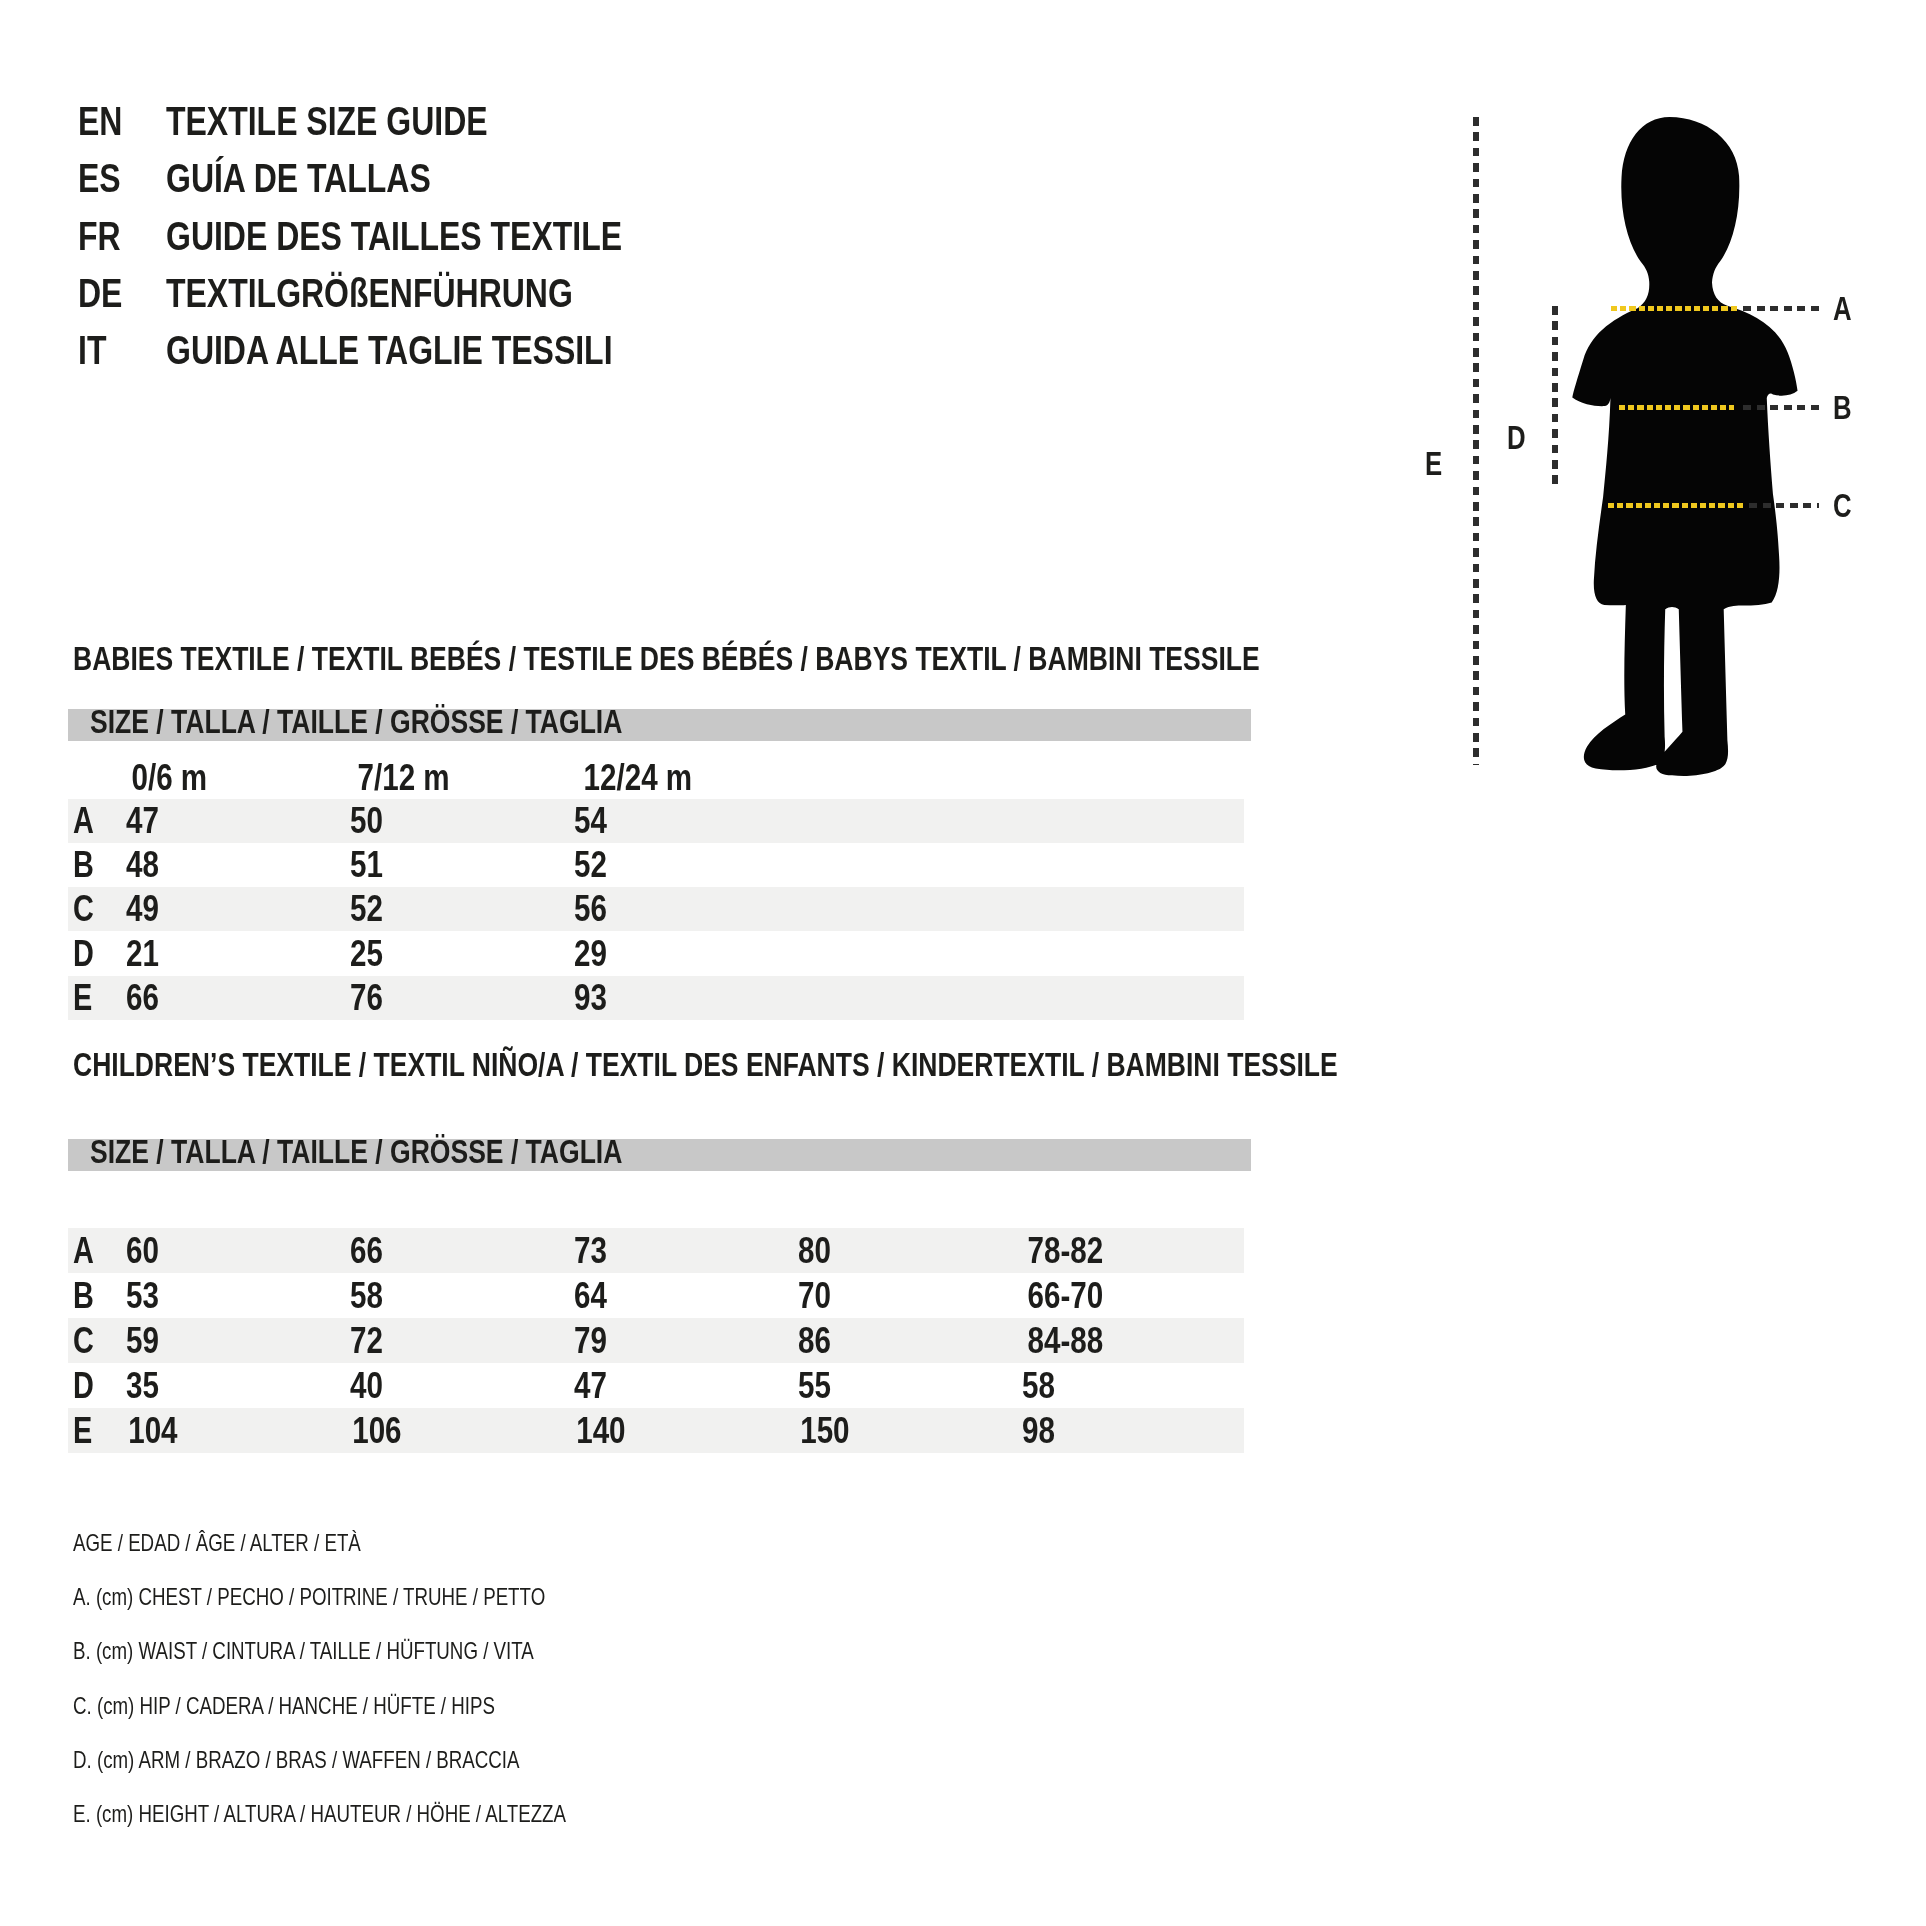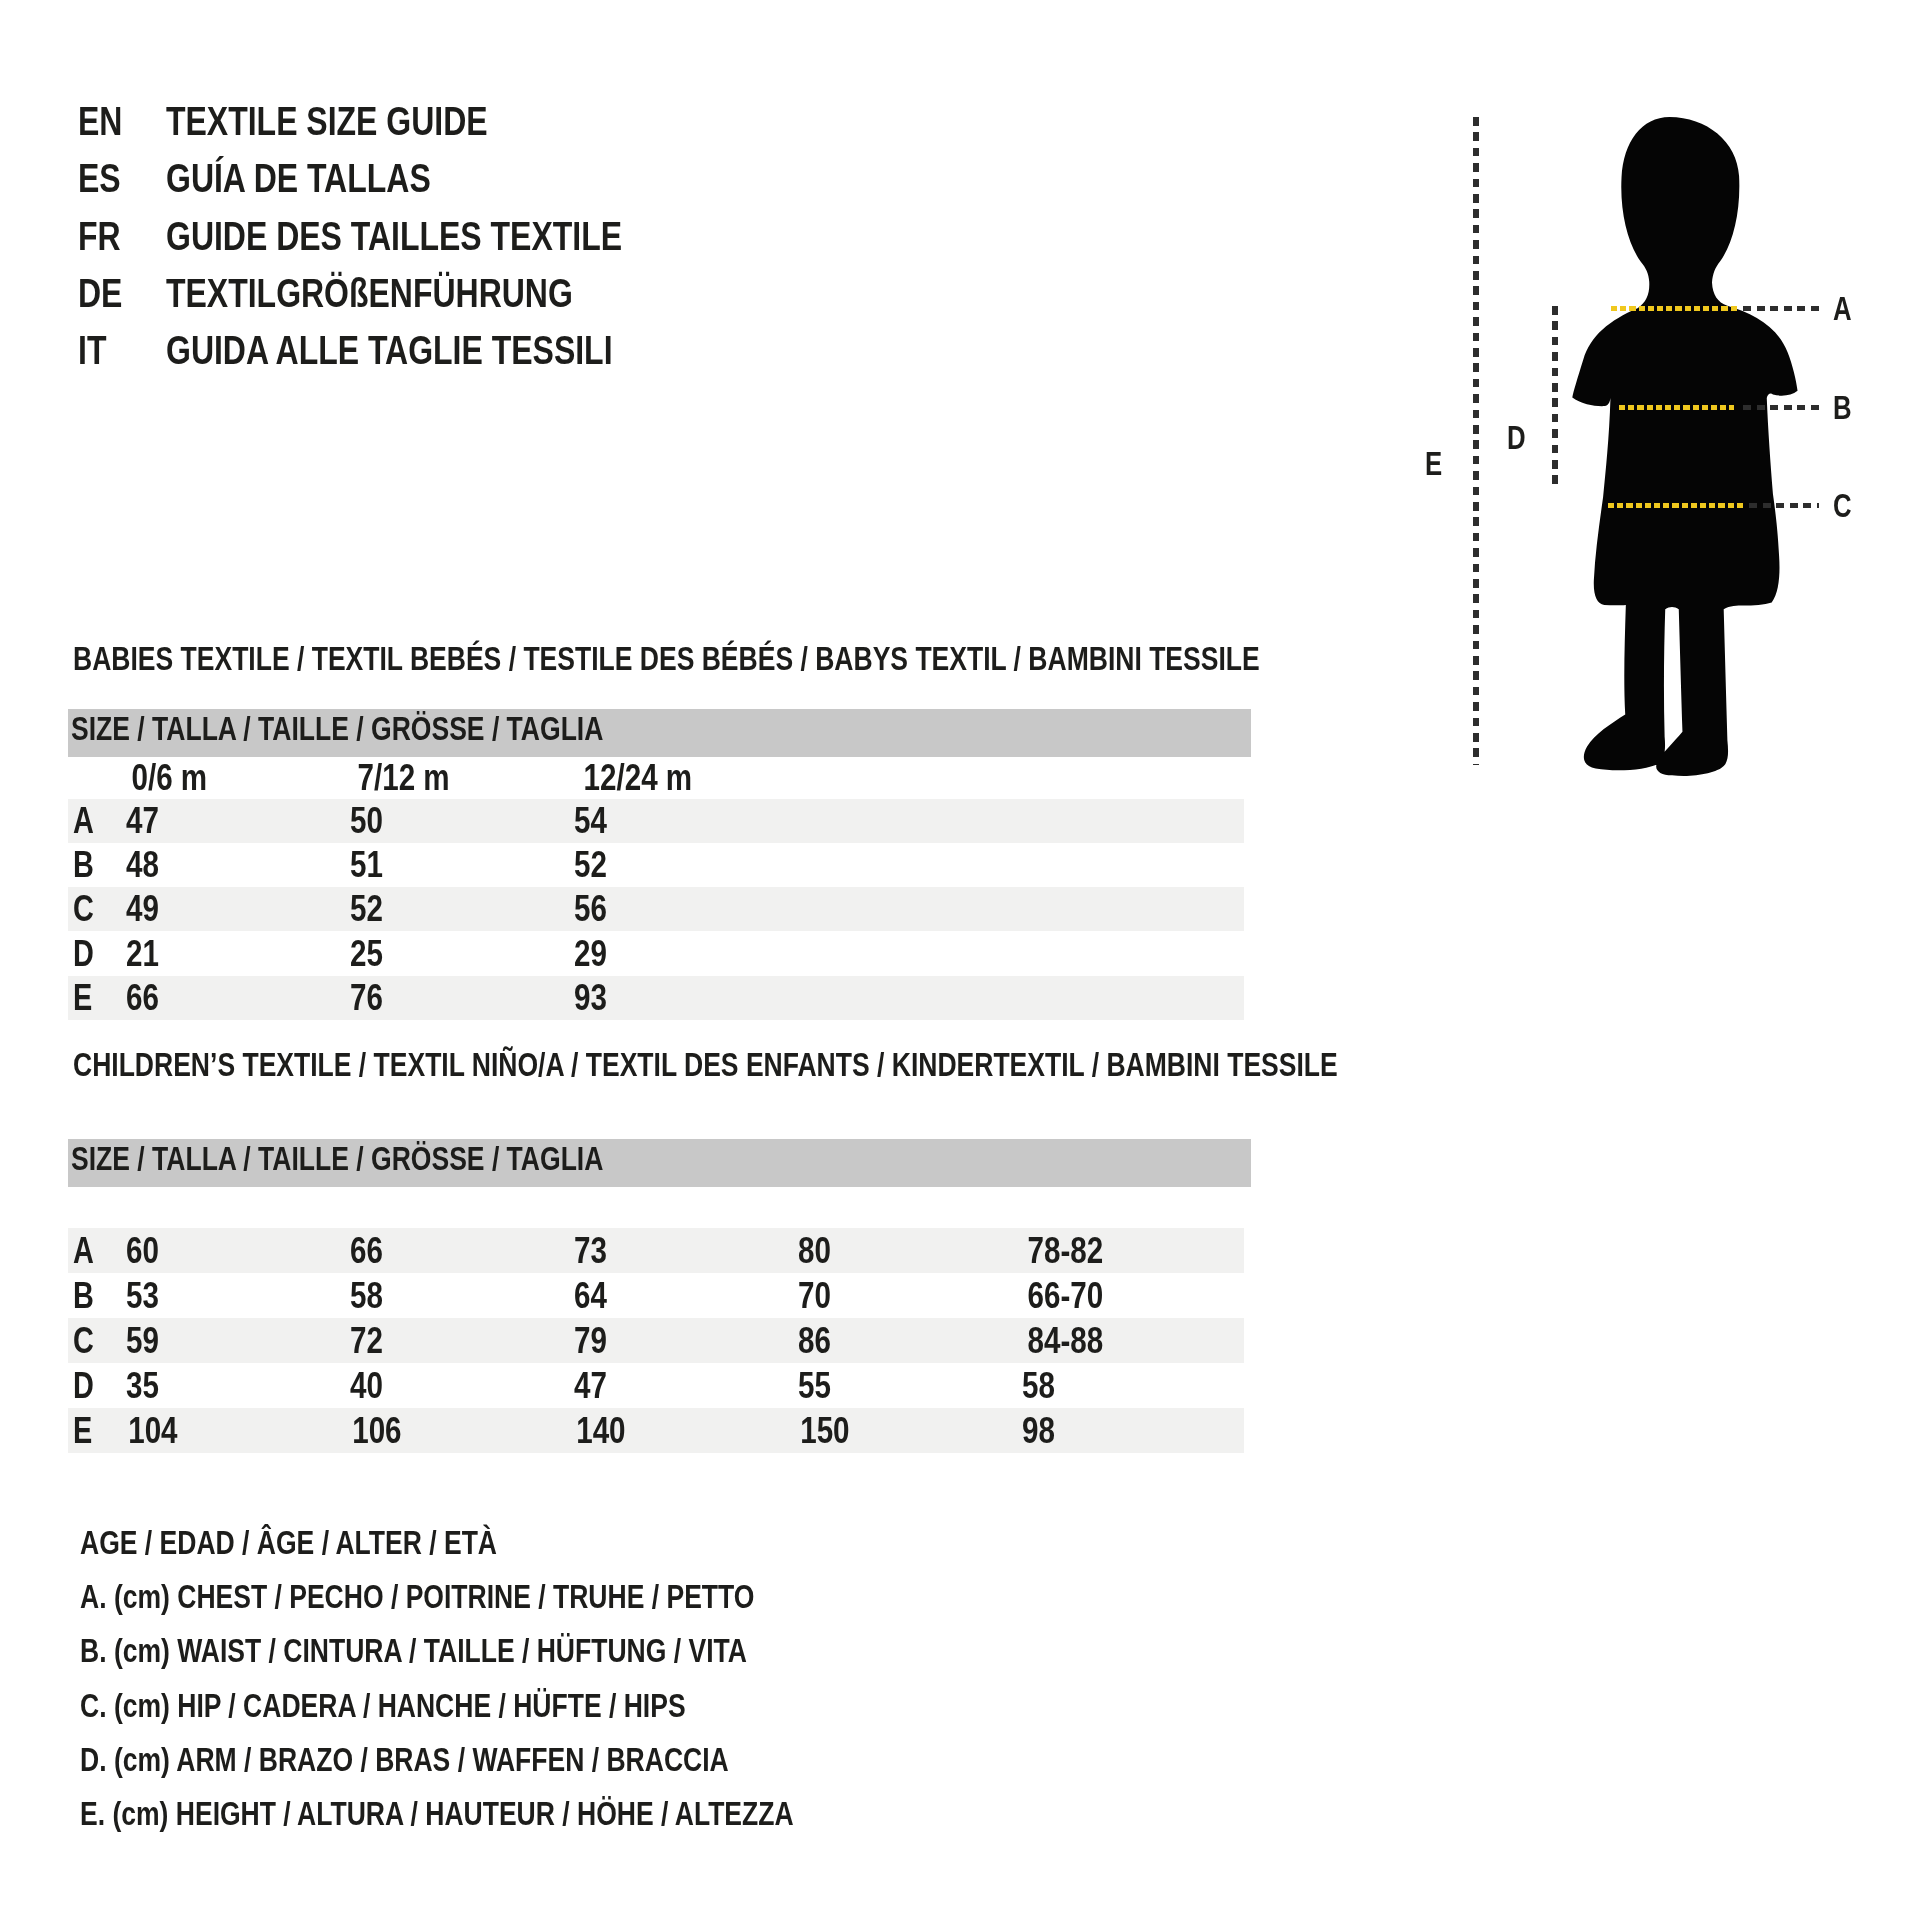--- a/index.html
+++ b/index.html
@@ -23,33 +23,33 @@
   .vdash{position:absolute;width:5.5px;background:repeating-linear-gradient(180deg,var(--dash_dark) 0 8.6px,transparent 8.6px 15.4px);}
   .hdash-y{position:absolute;height:5px;z-index:3;background:repeating-linear-gradient(90deg,var(--measure_yellow) 0 6.2px,transparent 6.2px 9.2px);}
   .hdash-g{position:absolute;height:5px;z-index:3;background:repeating-linear-gradient(90deg,var(--dash_dark) 0 8px,transparent 8px 13.6px);}
   .mlabel{position:absolute;font-size:33px;font-weight:700;line-height:33px;z-index:4;}
   #silhouette{position:absolute;left:1568px;top:113px;z-index:1;}
 
   
   .section-heading{position:absolute;left:73px;font-size:34px;font-weight:700;line-height:41px;}
 
   
-  .size-bar{position:absolute;left:68px;width:1183px;height:48px;background:var(--bar_bg);display:flex;align-items:flex-start;padding-left:3px;}
+  .size-bar{position:absolute;left:68px;width:1183px;height:32px;background:var(--bar_bg);display:flex;align-items:flex-end;padding-left:22px;}
   .size-bar .cx{font-size:34px;font-weight:700;}
 
   
   .trow{position:absolute;left:68px;width:1176px;height:44px;display:grid;grid-template-columns:54px repeat(5,224px);align-items:center;}
   .trow.h73{height:45px;}
   .trow .rl{font-size:37px;font-weight:700;padding-left:5px;text-align:left;}
   .trow .cell{text-align:left;font-size:37px;font-weight:700;}
   .trow .cell .cx{transform:scaleX(0.8);}
   .trow.stripe{background:var(--stripe_bg);}
 
   
-  .legend-line{position:absolute;left:80px;font-size:34px;font-weight:700;line-height:41px;}
+  .legend-line{position:absolute;left:73px;font-size:24px;font-weight:400;line-height:41px;}
 </style>
 </head>
 <body>
 
 <div>
   <span class="lang-code cx" style="top:101px">EN</span>
   <span class="lang-title cx" style="top:101px">TEXTILE SIZE GUIDE</span>
   <span class="lang-code cx" style="top:158px">ES</span>
   <span class="lang-title cx" style="top:158px">GUÍA DE TALLAS</span>
   <span class="lang-code cx" style="top:216px">FR</span>

